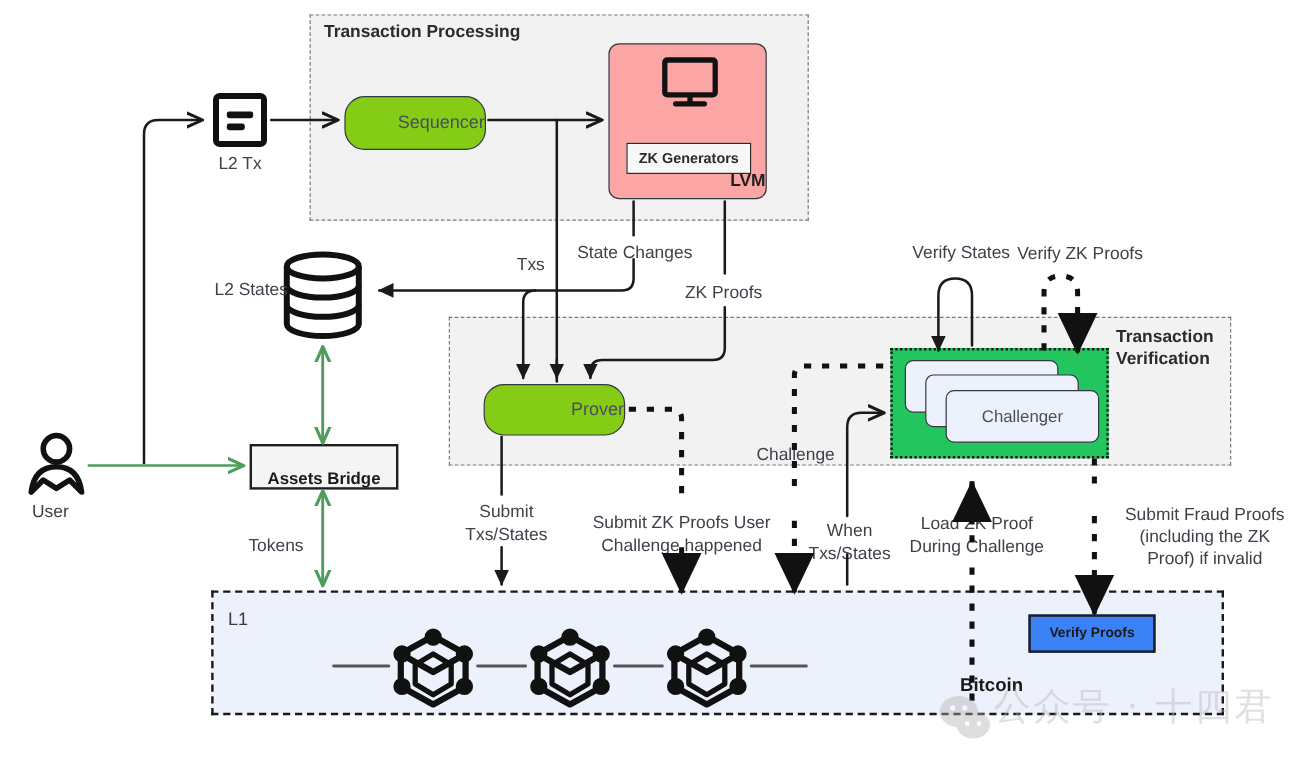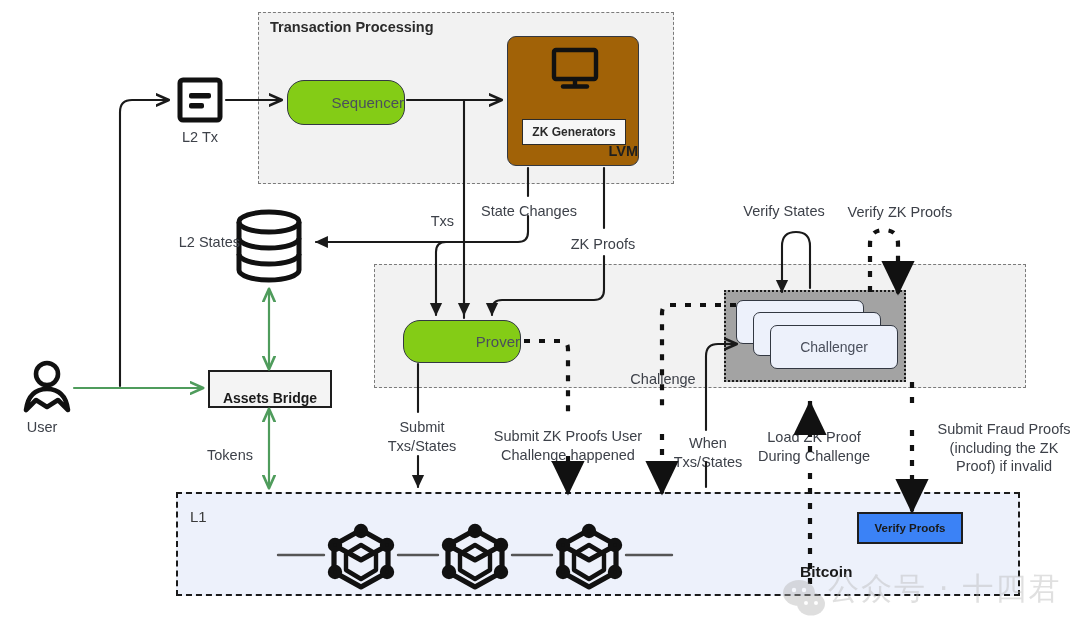--- a/index.html
+++ b/index.html
@@ -53,21 +53,21 @@
     background:#84cc16;
     border:1.8px solid #333842;
     border-radius:17px;
     font-size:15px; color:#4a4f5c;
   }
   .node-sequencer{left:287px; top:80px; width:118px; height:45px;}
   .node-prover{left:403px; top:320px; width:118px; height:43px;}
 
   .node-lvm{
     left:507px; top:36px; width:132px; height:130px;
-    background:#a16207; border:1.8px solid #333842; border-radius:9px;
+    background:#fca5a5; border:1.8px solid #333842; border-radius:9px;
     box-sizing:border-box;
   }
   .lvm-caption{
     position:absolute; left:0; right:0; bottom:6px; text-align:right;
     font-size:14.5px; font-weight:bold; color:#1f1f1f;
   }
   .zk-gen{
     position:absolute; left:14px; top:82px; width:104px; height:26px;
     background:#f7f7f7; border:1.6px solid #2b2b2b;
     display:flex; align-items:center; justify-content:center;
@@ -85,22 +85,22 @@
   .verify-proofs{
     left:857px; top:512px; width:106px; height:32px;
     background:#3b82f6; border:2px solid #1e1e1e;
     display:flex; align-items:center; justify-content:center;
     font-size:11.5px; font-weight:bold; color:#1a1a1a;
     box-sizing:border-box;
   }
 
   
   .challenger-wrap{
-    left:724px; top:290px; width:182px; height:92px;
-    background:#a3a3a3; border:2.4px dotted #1a1a1a;
+    left:742px; top:290px; width:182px; height:92px;
+    background:#22c55e; border:2.4px dotted #1a1a1a;
     box-sizing:border-box;
   }
   .chal-card{
     position:absolute; width:128px; height:44px;
     background:#edf1fb; border:1.8px solid #333842; border-radius:7px;
     box-sizing:border-box;
     display:flex; align-items:center; justify-content:center;
     font-size:14px; color:#4a4f5c;
   }
   .chal1{left:10px; top:8px;}
@@ -118,21 +118,21 @@
   .lbl-deposit{left:104px; top:404px; width:110px;}
   .lbl-tokens{left:196px; top:446px; width:68px;}
   .lbl-txs{left:408px; top:212px; width:46px;text-align:right;}
   .lbl-statechanges{left:470px; top:202px; width:118px;}
   .lbl-zkproofs{left:560px; top:235px; width:86px;}
   .lbl-submit-txs{left:374px; top:418px; width:96px;}
   .lbl-submit-zk{left:480px; top:427px; width:176px;}
   .lbl-challenge{left:620px; top:370px; width:86px;}
   .lbl-load-txs{left:670px; top:434px; width:76px;}
   .lbl-load-zk{left:752px; top:428px; width:124px;}
-  .lbl-verify-states{left:732px; top:202px; width:104px;}
+  .lbl-verify-states{left:749px; top:202px; width:104px;}
   .lbl-verify-zk{left:843px; top:203px; width:114px;}
   .lbl-fraud{left:930px; top:420px; width:148px;}
 
   
   .watermark{
     left:782px; top:562px; width:300px; height:62px;
     opacity:.42; pointer-events:none;
   }
   .wm-text{
     position:absolute; left:46px; top:6px;
@@ -144,20 +144,22 @@
 </style>
 </head>
 <body>
 
 <div id="canvas">
 
   <div class="abs group-tp"></div>
   <div class="abs group-title tp-title">Transaction Processing</div>
 
   <div class="abs group-tv"></div>
+  <div class="abs group-title tv-title">Transaction
+Verification</div>
 
   <div class="abs l1-box"></div>
   <div class="abs l1-label">L1</div>
   <div class="abs bitcoin-label">Bitcoin</div>
 
   <svg class="abs" style="left:276px; top:520px;" width="400" height="70">
     <g stroke="#555" stroke-width="2.4" stroke-linecap="round">
       <line x1="2" y1="35" x2="48" y2="35"></line>
       <line x1="122" y1="35" x2="162" y2="35"></line>
       <line x1="236" y1="35" x2="276" y2="35"></line>

